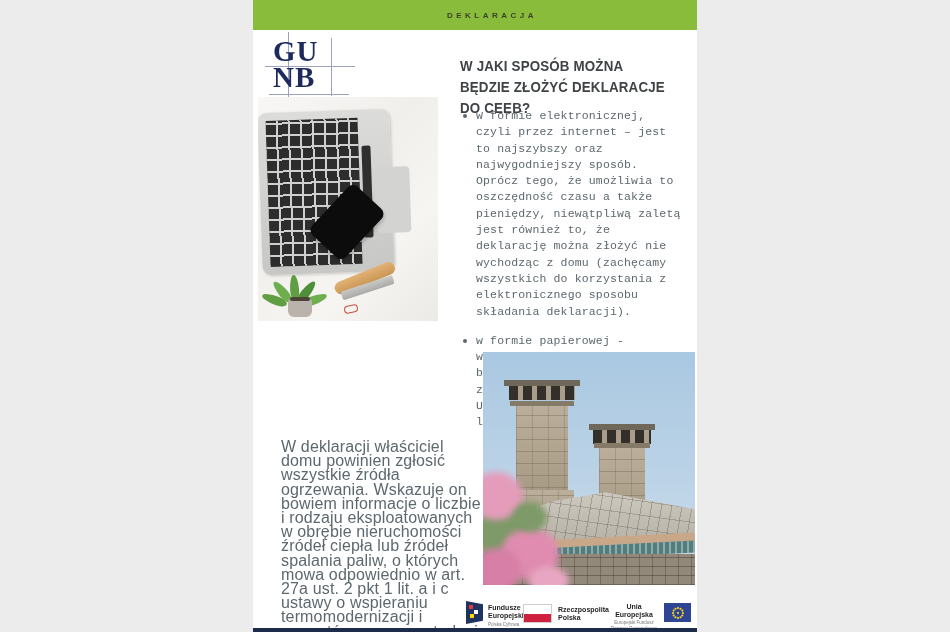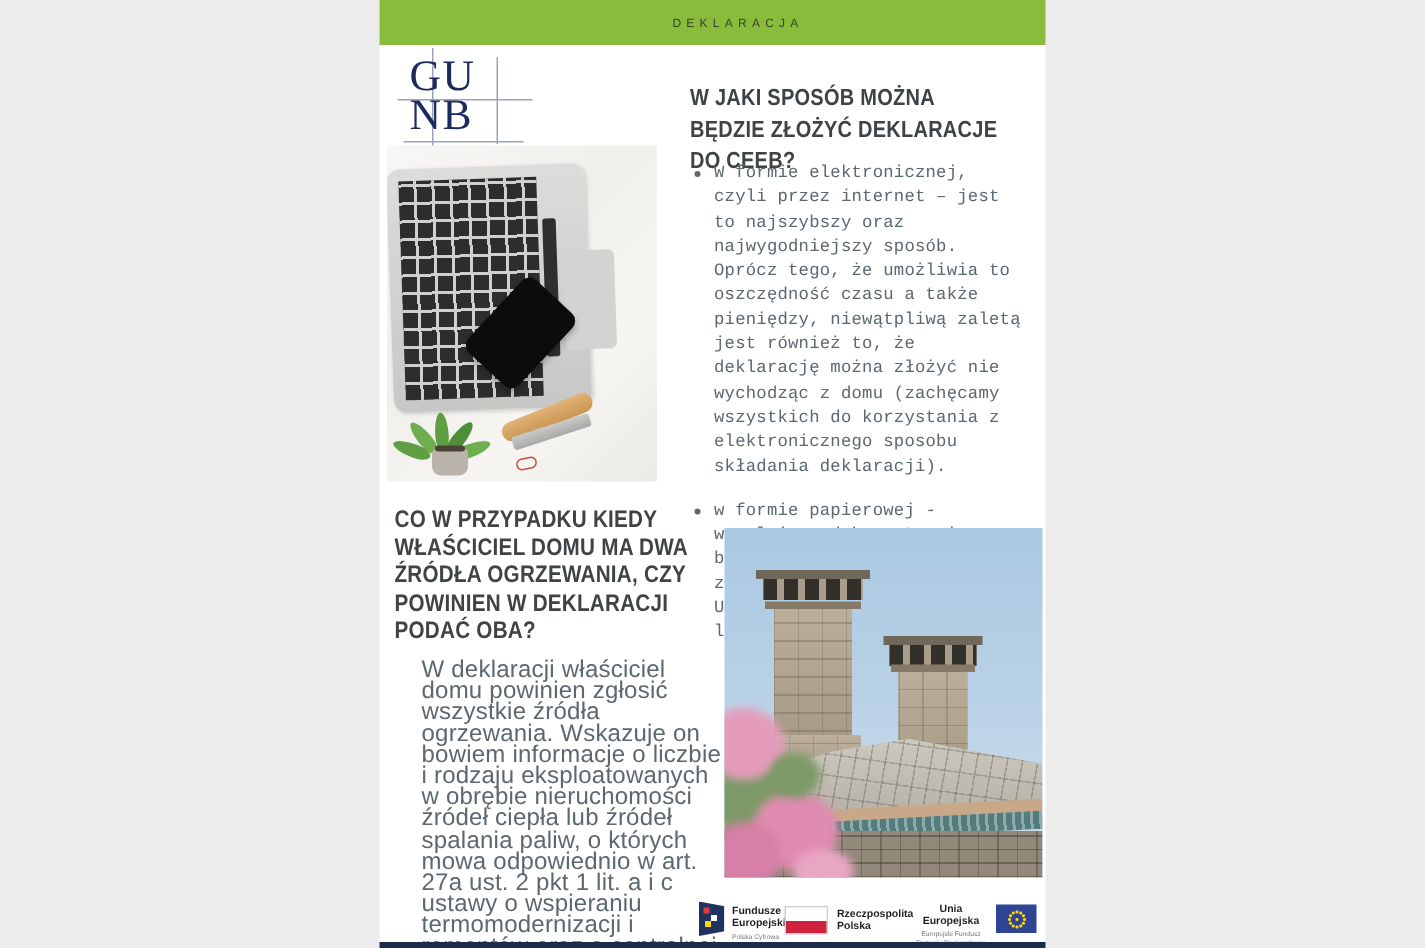--- a/index.html
+++ b/index.html
@@ -4,25 +4,25 @@
 <style>
   * { margin:0; padding:0; box-sizing:border-box; }
   html,body { width:950px; height:632px; overflow:hidden; background:#ececec;
     font-family:"Liberation Sans", sans-serif; }
   .stage { position:relative; width:950px; height:632px; }
   .page { position:absolute; left:253px; top:0; width:444px; height:632px; background:#ffffff; }
 
   
   .banner { position:absolute; left:0; top:0; width:444px; height:30px; background:#8abc3c;
     display:flex; align-items:center; justify-content:center; }
-  .banner span { font-size:8px; font-weight:normal; letter-spacing:3.5px; color:#39402c;padding-left:34px; }
+  .banner span { font-size:8px; font-weight:bold; letter-spacing:3.5px; color:#39402c;padding-left:34px; }
 
   
   .gunb { position:absolute; left:12px; top:36px; width:90px; height:62px; }
-  .gunb .letters { font-family:"Liberation Serif", serif; font-weight:normal; color:#1c2a5e;
+  .gunb .letters { font-family:"Liberation Serif", serif; font-weight:bold; color:#1c2a5e;
     font-size:29px; line-height:26px; letter-spacing:1px; position:absolute; left:8px; top:2px; }
   .gunb .hline { position:absolute; height:1px; background:#9aa3bb; }
   .gunb .vline { position:absolute; width:1px; background:#9aa3bb; }
 
   
   .h-cond { font-weight:bold; color:#3f4345; transform:scaleX(0.86); transform-origin:left top;
     width:116%; letter-spacing:0.2px; }
   .heading-right { position:absolute; left:207px; top:55px; width:216px; font-size:15.5px; line-height:21px; }
   .heading-left  { position:absolute; left:10px;  top:338px; width:198px; font-size:16px; line-height:18.5px; }
 
@@ -158,23 +158,20 @@
     </div>
 
     <div class="heading-right">
       <div class="h-cond">W JAKI SPOSÓB MOŻNA BĘDZIE ZŁOŻYĆ DEKLARACJE DO CEEB?</div>
     </div>
     <ul class="bullets">
       <li>W formie elektronicznej, czyli przez internet – jest to najszybszy oraz najwygodniejszy sposób. Oprócz tego, że umożliwia to oszczędność czasu a także pieniędzy, niewątpliwą zaletą jest również to, że deklarację można złożyć nie wychodząc z domu (zachęcamy wszystkich do korzystania z elektronicznego sposobu składania deklaracji).</li>
       <li>w formie papierowej - wypełniony dokument można będzie wysłać listem albo złożyć osobiście we właściwym Urzędzie (zgodnie z lokalizacją budynku).</li>
     </ul>
 
-    <div class="heading-left">
-      <div class="h-cond">CO W PRZYPADKU KIEDY WŁAŚCICIEL DOMU MA DWA ŹRÓDŁA OGRZEWANIA, CZY POWINIEN W DEKLARACJI PODAĆ OBA?</div>
-    </div>
     <div class="body-par">W deklaracji właściciel domu powinien zgłosić wszystkie źródła ogrzewania. Wskazuje on bowiem informacje o liczbie i rodzaju eksploatowanych w obrębie nieruchomości źródeł ciepła lub źródeł spalania paliw, o których mowa odpowiednio w art. 27a ust. 2 pkt 1 lit. a i c ustawy o wspieraniu termomodernizacji i remontów oraz o centralnej ewidencji emisyjności budynków oraz o ich przeznaczeniu i wykorzystywanych w nich paliwach.</div>
 
     <div class="chimney-photo">
       <div class="chimney1 stone"></div>
       <div class="chimney1b stone"></div>
       <div class="cap1">
         <div class="cap-slab"></div>
         <div class="cap-holes"></div>
         <div class="cap-base"></div>
       </div>

